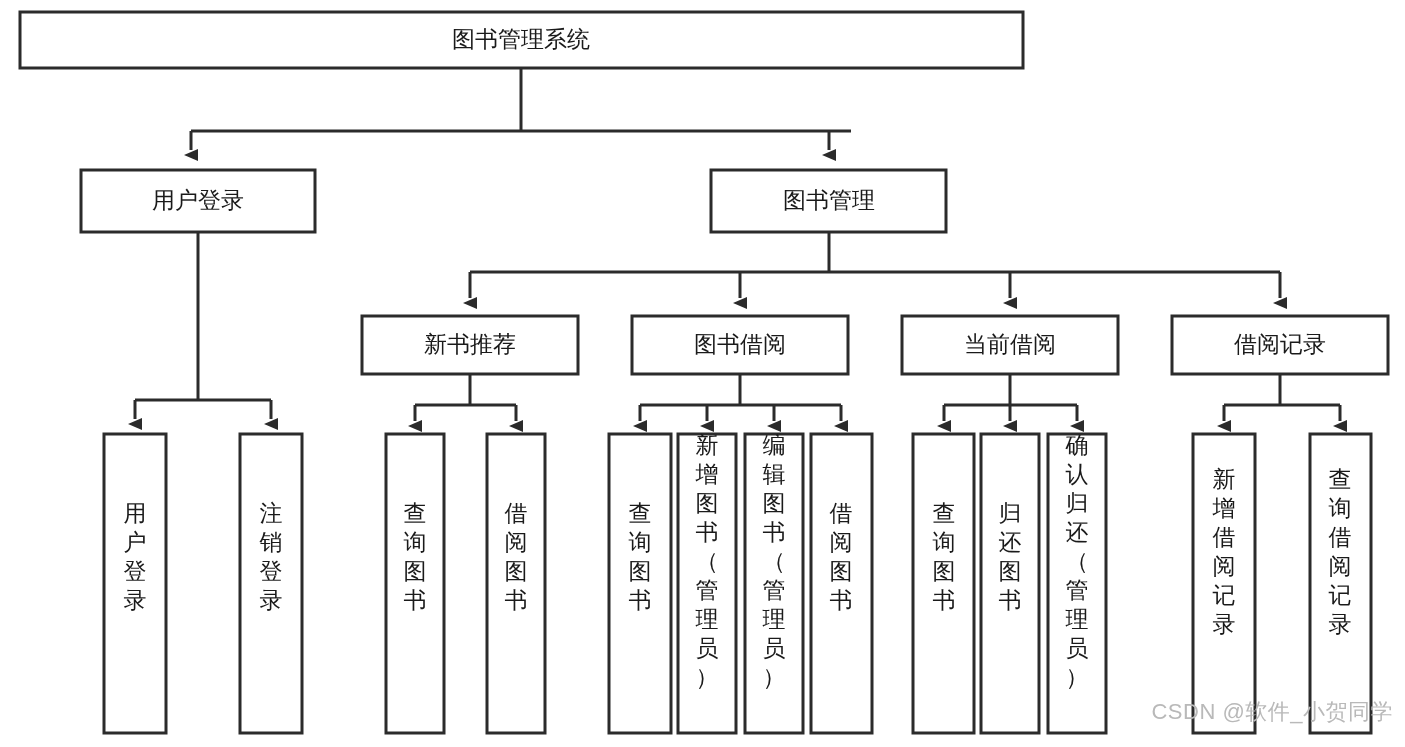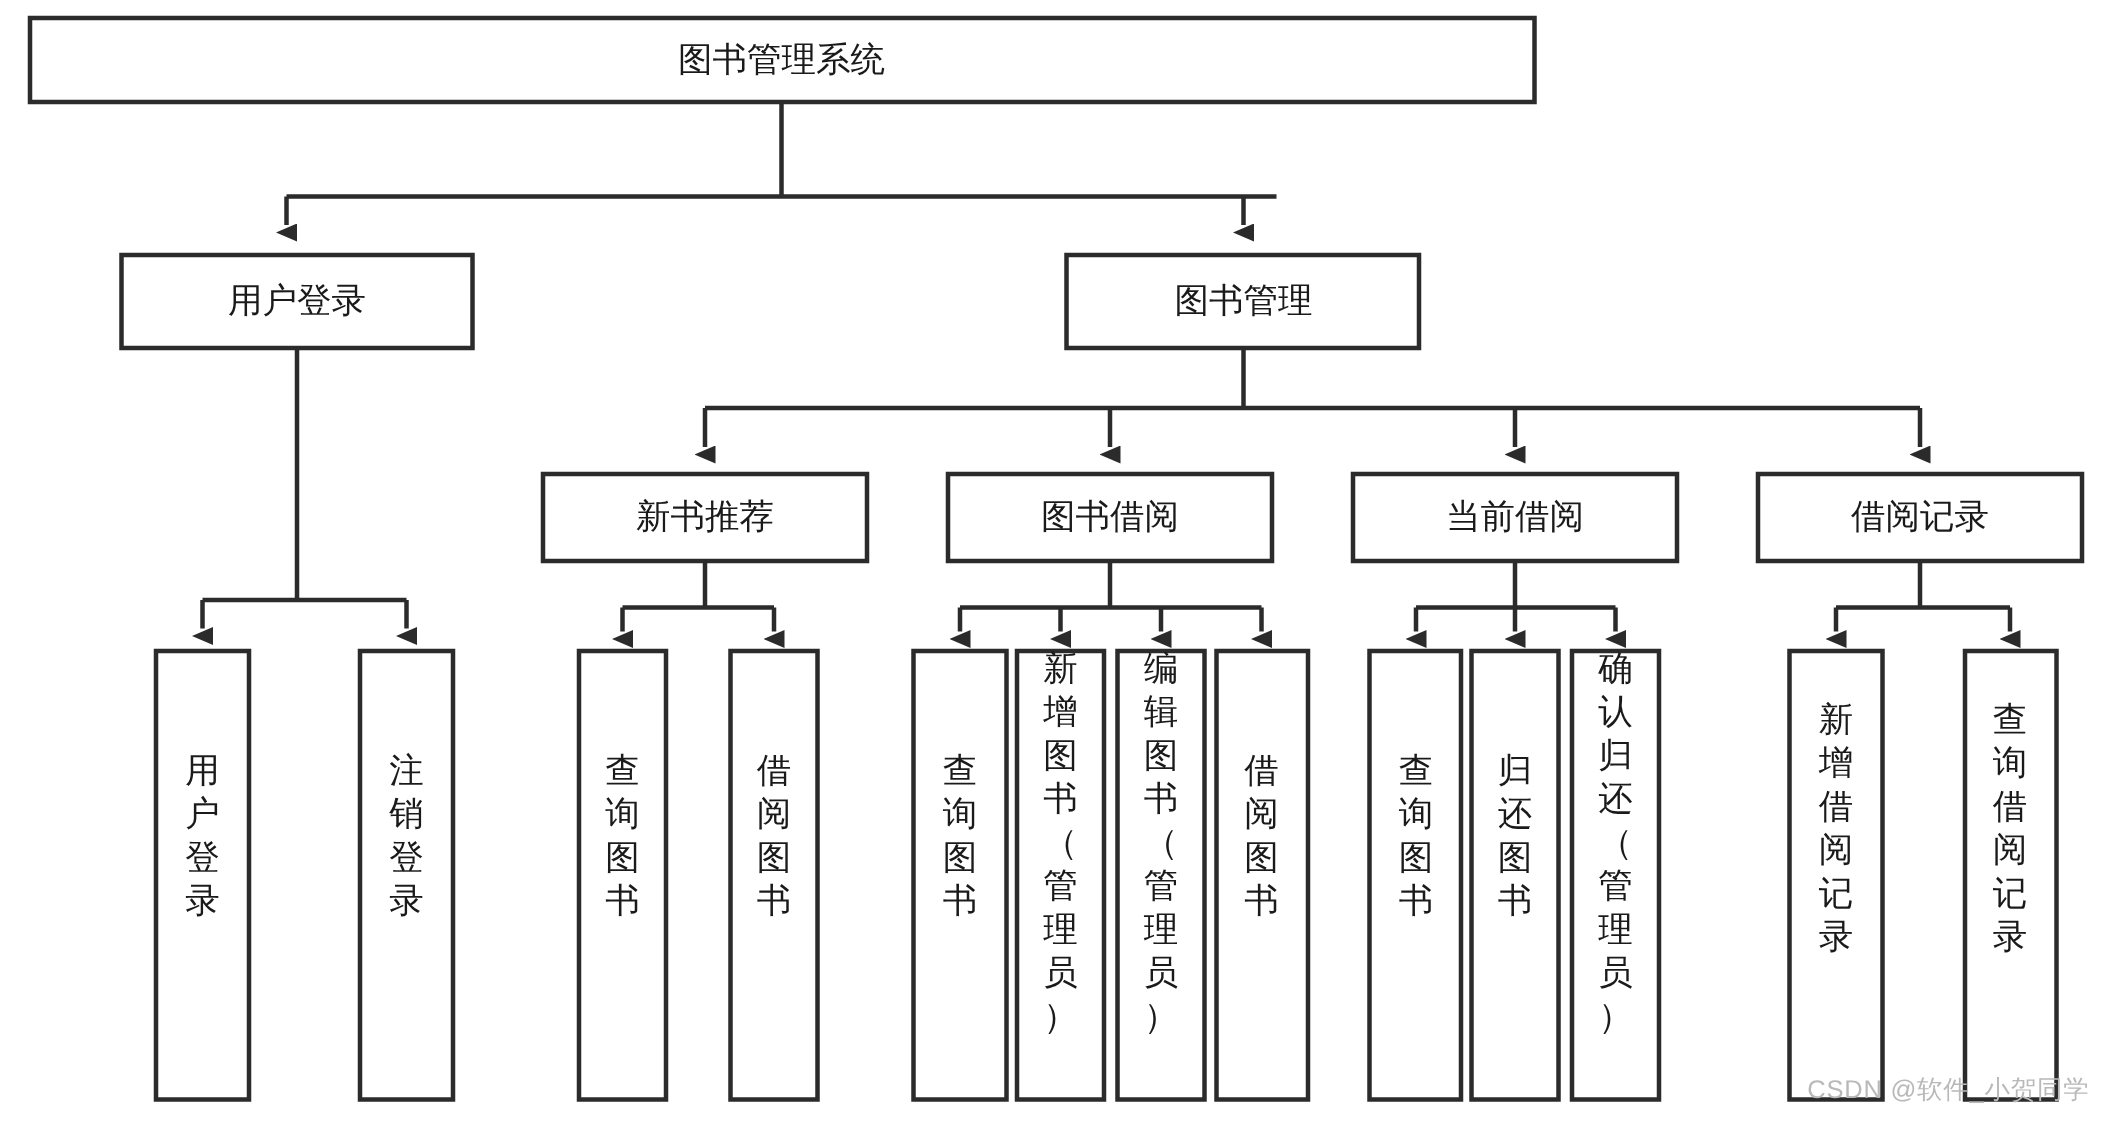--- a/index.html
+++ b/index.html
@@ -48,23 +48,23 @@
   }
   .node-label-v {
     font-family: "Liberation Sans", "DejaVu Sans", sans-serif;
     font-size: 23px;
     fill: #1a1a1a;
     text-anchor: middle;
   }
   .watermark-text {
     position: absolute;
     right: 12px;
-    bottom: 9px;
-    font-family: "Liberation Sans", "DejaVu Sans", sans-serif;
-    font-size: 17px;
+    bottom: 20px;
+    font-family: "Liberation Sans", "DejaVu Sans", sans-serif;
+    font-size: 22px;
     color: #b9b9b9;
     white-space: nowrap;
     pointer-events: none;
     letter-spacing: 0.5px;
   }
 </style>
 </head>
 <body>
 
 <div id="diagram-root">

